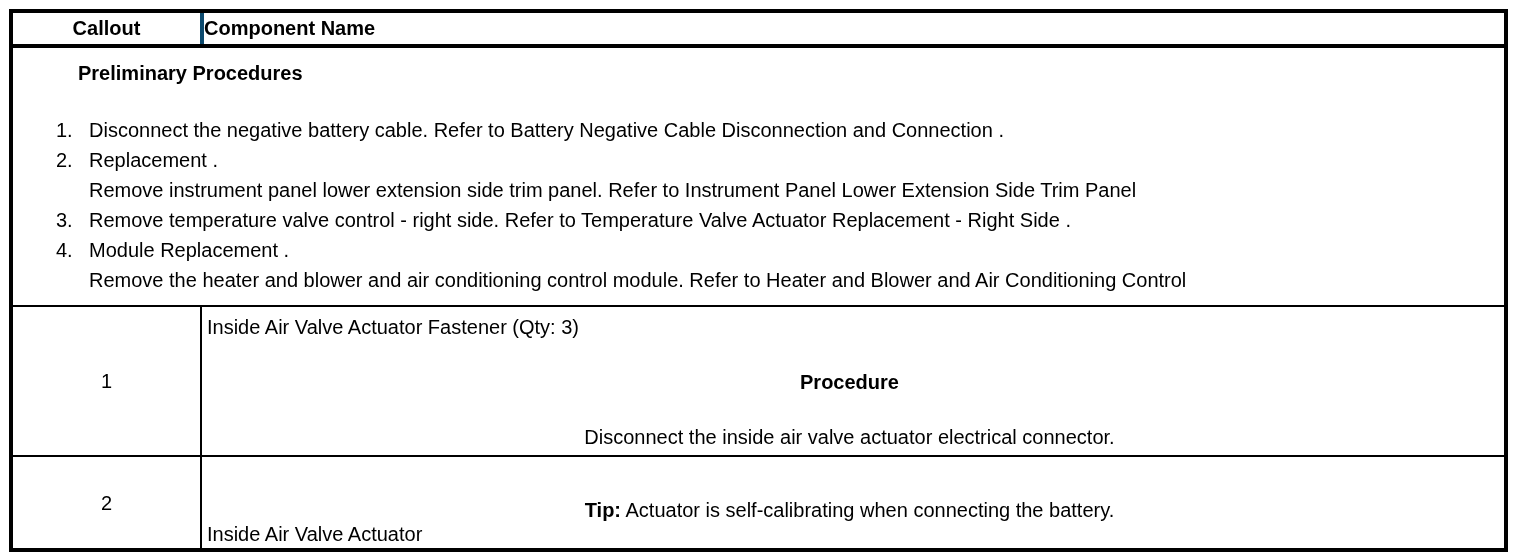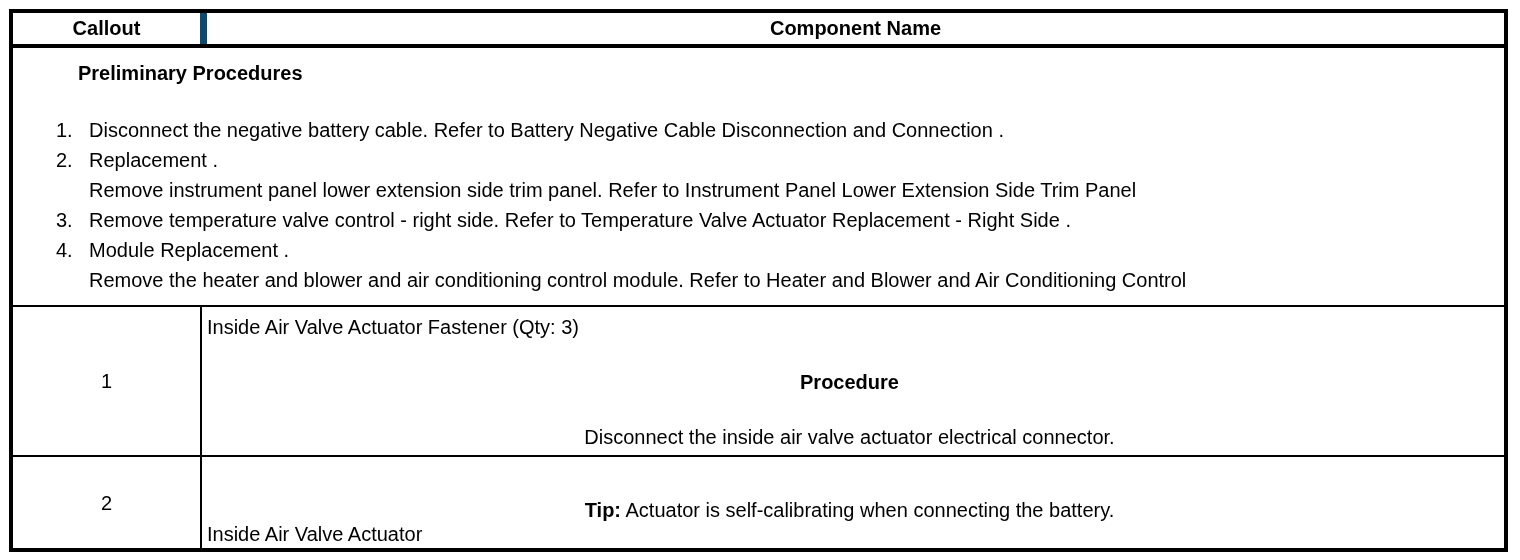--- a/index.html
+++ b/index.html
@@ -28,30 +28,29 @@
     display: flex;
     height: 35px;
     box-sizing: border-box;
     border-bottom: 4px solid #000000;
     font-weight: bold;
     font-size: 20px;
   }
   .header-cell-callout {
     width: 187px;
     flex: none;
-    border-right: 7px solid #0c4a6e;
+    border-right: 4px solid #0c4a6e;
     display: flex;
     align-items: center;
     justify-content: center;
   }
   .header-cell-component {
     flex: 1;
     display: flex;
     align-items: center;
-    justify-content: center;
   }
   
   .prelim-section {
     height: 257px;
     box-sizing: border-box;
     padding-top: 13px;
     font-size: 20px;
     padding-left: 21px;
   }
   .prelim-title {

